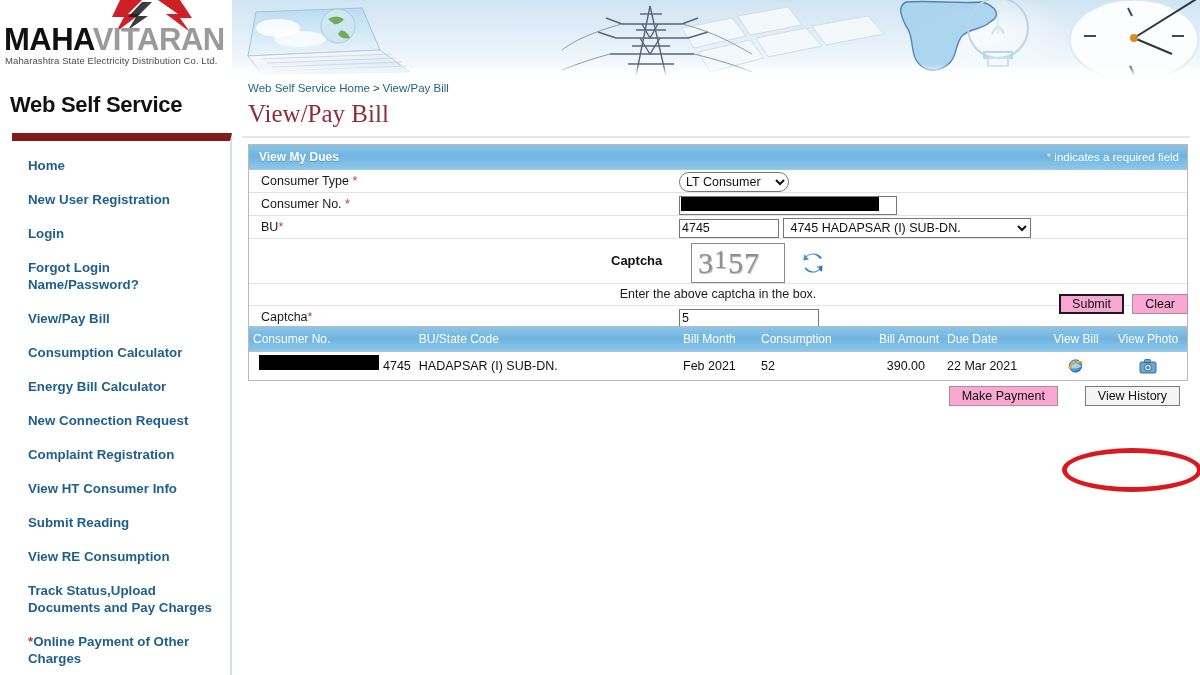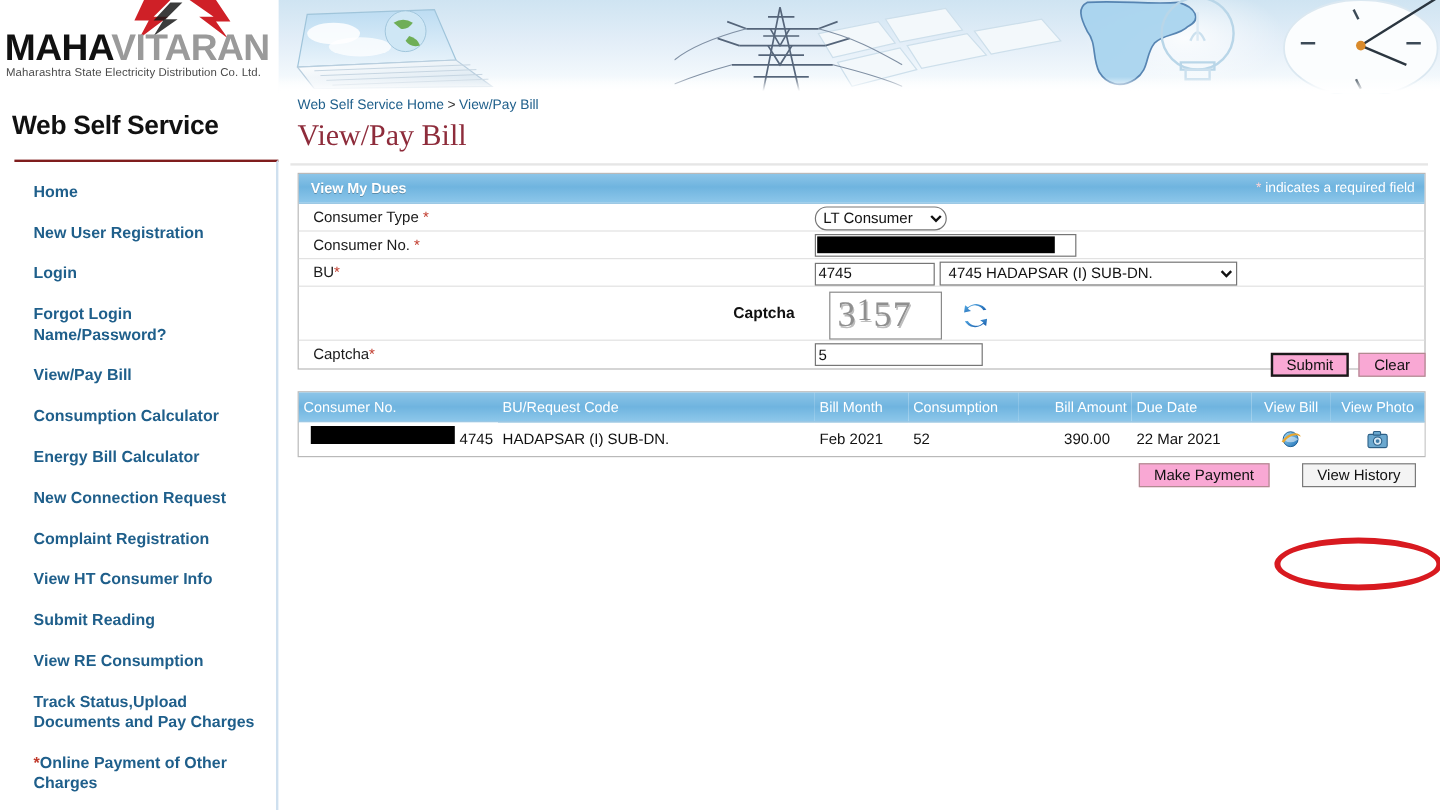--- a/index.html
+++ b/index.html
@@ -79,21 +79,21 @@
   }
   .wss-title {
     position: absolute; left: 10px; top: 14px;
     font-size: 22px; font-weight: bold; color: #111;
     letter-spacing: -0.3px;
     white-space: nowrap;
   }
   .nav-panel {
     position: absolute; left: 12px; top: 55px;
     width: 220px; height: 542px;
-    border-top: 2px solid #7f1d1d;
+    border-top: 8px solid #7f1d1d;
     border-right: 2px solid #cfe0ef;
     background: #fff;
   }
   .nav-list { margin: 0; padding: 16px 0 0 0; list-style: none; }
   .nav-item {
     padding: 0 10px 0 16px;
     margin-bottom: 17px;
     font-size: 13.3px;
     font-weight: bold;
     color: #1f5f8b;
@@ -485,40 +485,43 @@
                 <stop offset="0" stop-color="#59b0e8"></stop>
                   <stop offset="1" stop-color="#1458a8"></stop>
               </linearGradient>
             </defs>
             <path d="M18.5 7.5 A8 8 0 0 0 5.5 6.2 L8.2 8.2 L2.4 9.4 L3.2 3.3 L5.6 5.1 A10 10 0 0 1 21 7.2 Z" fill="url(#gref)"></path>
             <path d="M5.5 16.5 A8 8 0 0 0 18.5 17.8 L15.8 15.8 L21.6 14.6 L20.8 20.7 L18.4 18.9 A10 10 0 0 1 3 16.8 Z" fill="url(#gref)"></path>
           </svg>
         </div>
       </div>
 
+      <div class="frow note">
+        <div class="note-text">Enter the above captcha in the box.</div>
+      </div>
 
       <div class="frow" style="border-bottom:none;">
         <div class="flabel"><span>Captcha</span><span class="ast">*</span></div>
         <div class="fctl">
           <input class="txt inp-captcha" type="text" value="5" style="">
         </div>
       </div>
     </div>
 
     <div class="btnrow">
       <button class="btn primary btn-submit">Submit</button>
       <button class="btn btn-clear">Clear</button>
     </div>
 
     <div class="restable">
       <table class="grid">
         <thead>
           <tr>
             <th class="col-consumer">Consumer No.</th>
-            <th class="col-bucircle">BU/Request Code</th>
+            <th class="col-bucircle">BU/State Code</th>
             <th></th>
             <th class="col-billmonth">Bill Month</th>
             <th class="col-consumption">Consumption</th>
             <th class="col-amount">Bill Amount</th>
             <th class="col-due">Due Date</th>
             <th class="col-viewbill">View Bill</th>
             <th class="col-viewphoto">View Photo</th>
           </tr>
         </thead>
         <tbody>

